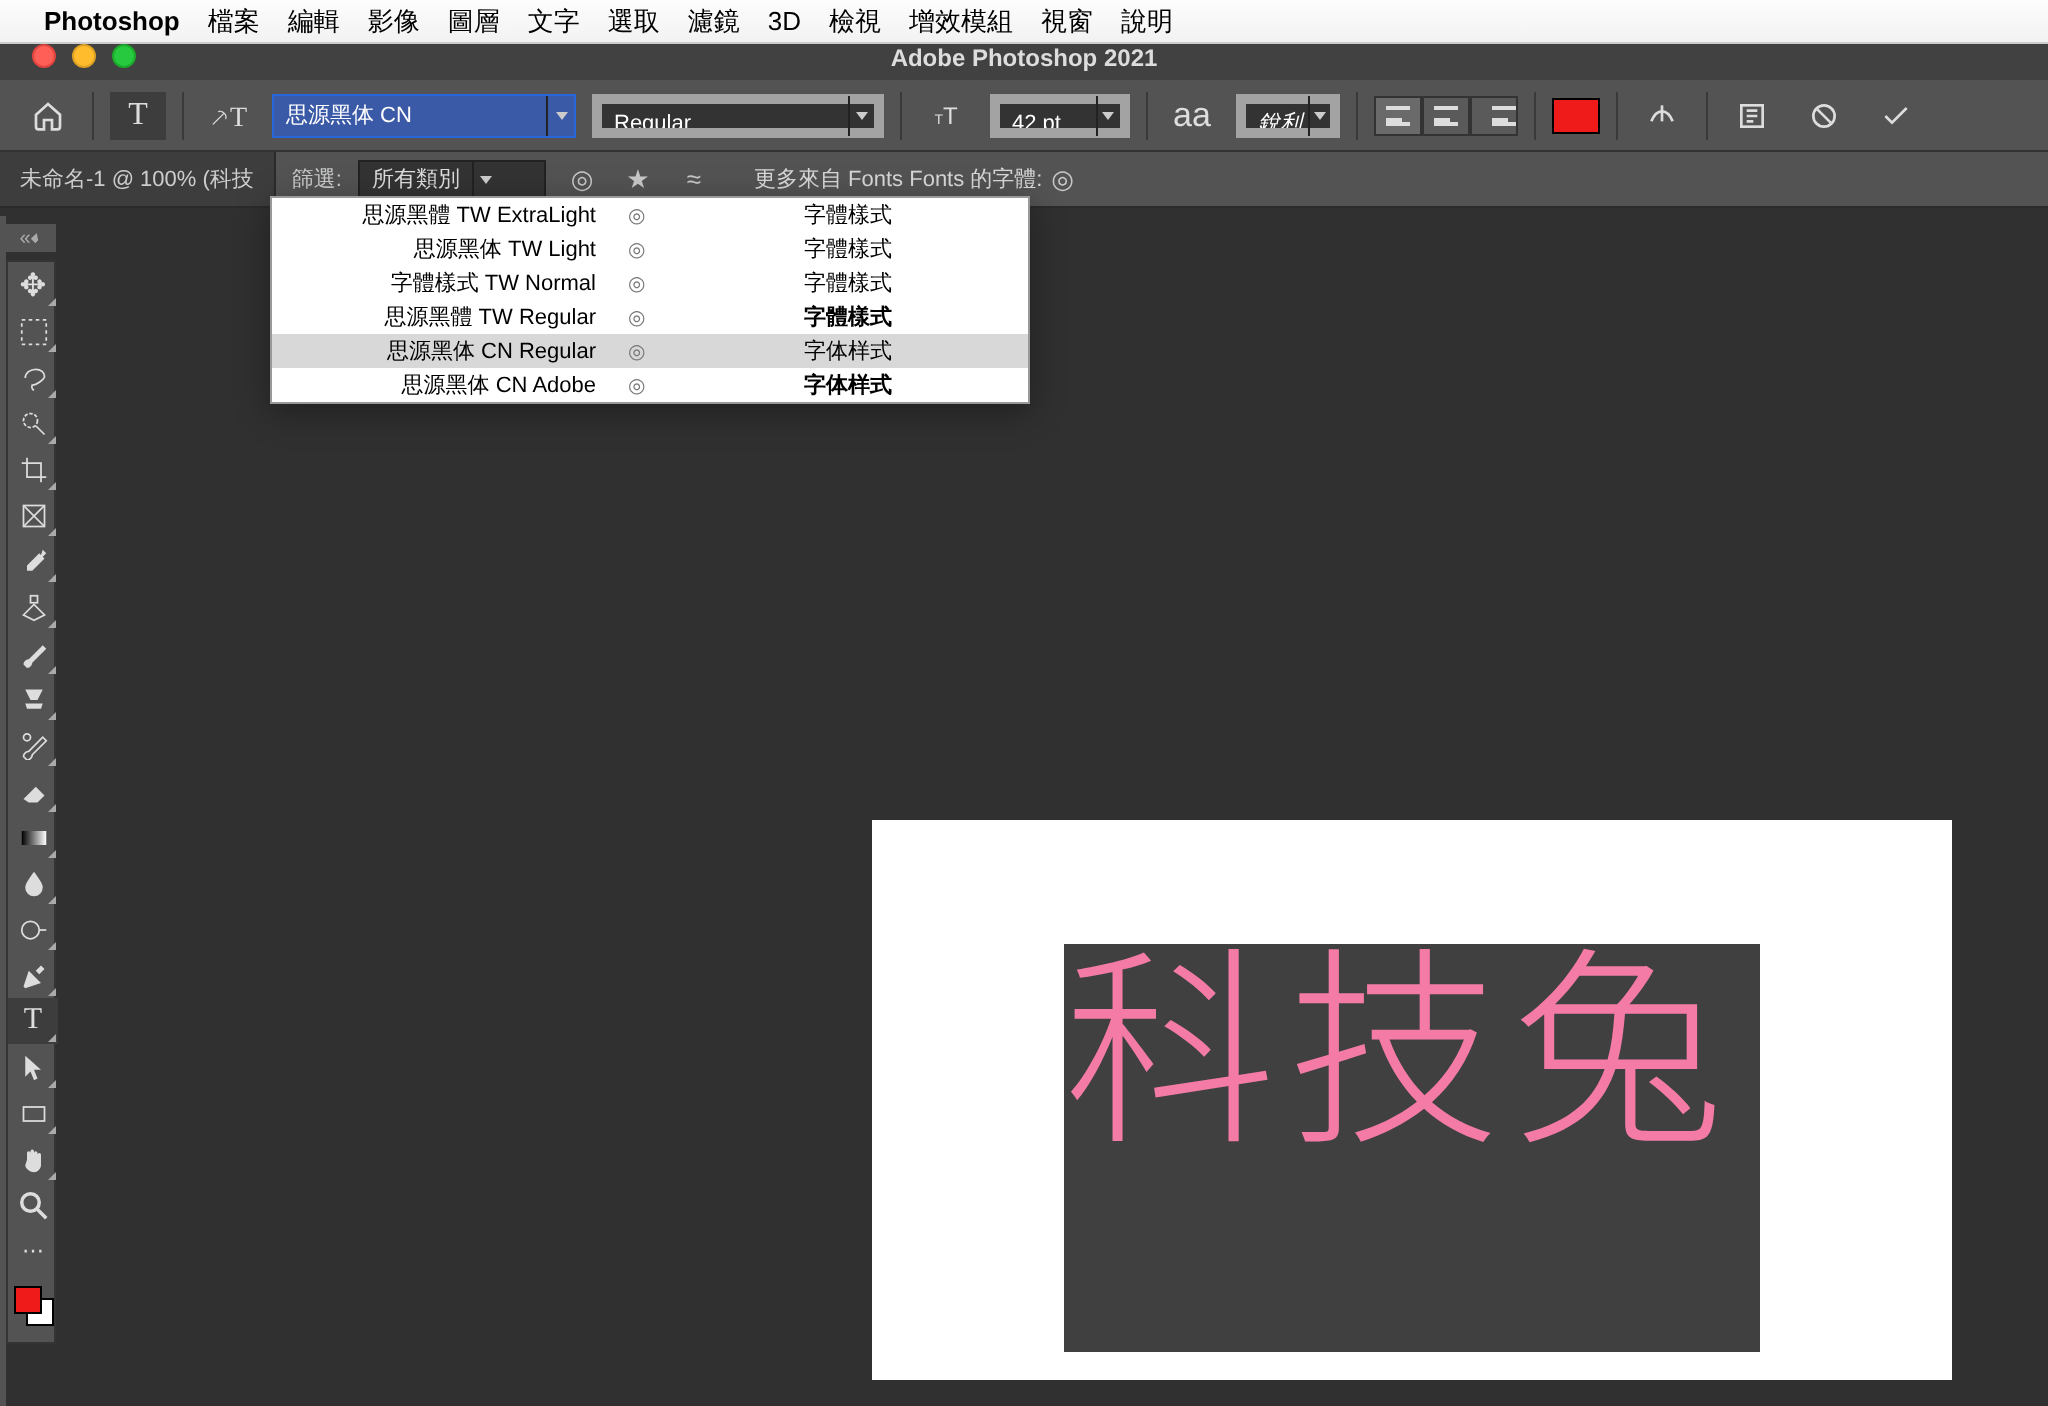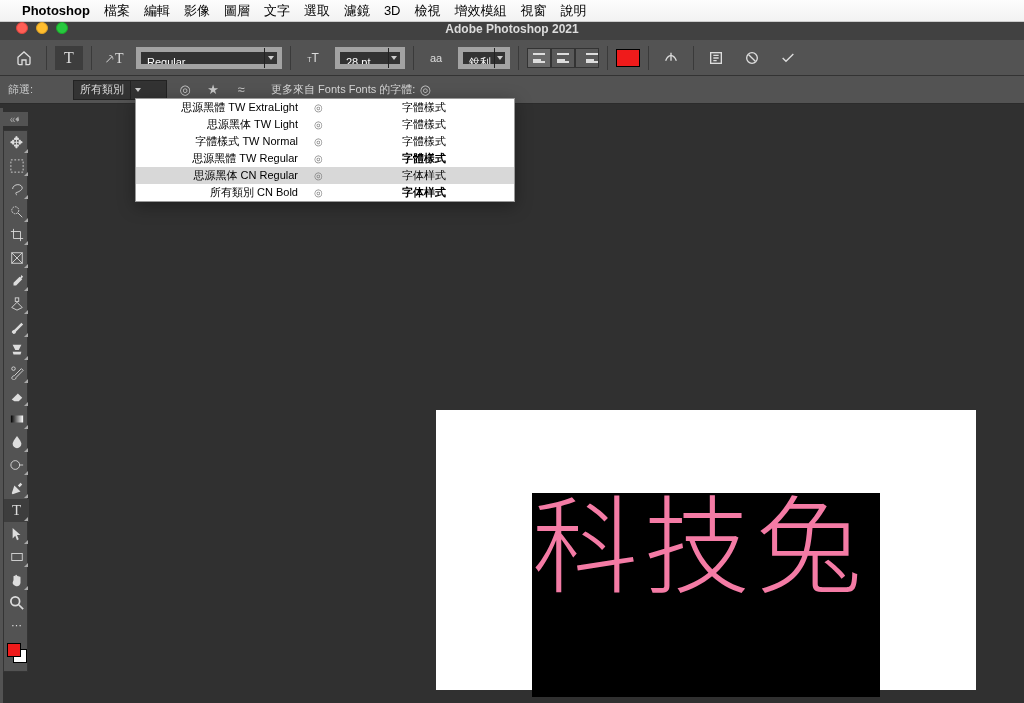--- a/index.html
+++ b/index.html
@@ -90,21 +90,21 @@
 }
 .doctab {
   height:100%; display:flex; align-items:center; padding:0 10px;
   color:#ccc; background:#3d3d3d; border-right:1px solid #2b2b2b;
 }
 .filterbox {
   display:flex; align-items:center; gap:8px; padding:0 8px;
 }
 .filterbox .label{ color:#c8c9ca; }
 .filter-combo {
-  display:flex; align-items:center; background:#333; border:1px solid #222; height:20px;margin-left:32px;
+  display:flex; align-items:center; background:#333; border:1px solid #222; height:20px;
 }
 .filter-combo .text{padding:0 6px;color:#ddd;font-size:11px;}
 .filter-combo .drop{width:14px;height:20px;display:flex;align-items:center;justify-content:center;border-left:1px solid #222;}
 .filter-combo .drop::after{content:"";border-left:3px solid transparent;border-right:3px solid transparent;border-top:4px solid #ccc;}
 .smicon {width:20px;text-align:center;color:#c8c8c8;font-size:13px;cursor:pointer;}
 .leftstrip{
   position:absolute; left:0; top:108px; width:3px; bottom:0; background:#535353;
 }
 .toolbox {
   position:absolute; left:3px; top:130px; width:25px; background:#535353; border:1px solid #343434;
@@ -134,21 +134,21 @@
 .font-row .name{ flex:0 0 160px; text-align:right; padding-right:6px;}
 .font-row .cc{ flex:0 0 18px; color:#777; font-size:10px;}
 .font-row .sample{ flex:1;text-align:center; }
 .font-row .sample.bold{font-weight:700;}
 
 
 .docpage{
   position:absolute; left:436px; top:410px; width:540px; height:280px; background:#fff;
 }
 .blackbox{
-  position:absolute; left:96px; top:62px; width:348px; height:204px; background:#000000;margin-top:21px;
+  position:absolute; left:96px; top:62px; width:348px; height:204px; background:#404040;
 }
 .bigtext{
   color:#f47ba5;
   font-size:106px;
   font-weight:300;
   letter-spacing:6px;
   line-height:1.0;
   position:absolute; left:0; top:-8px;
   white-space:nowrap;
   font-family:"Noto Sans CJK TC","PingFang TC","Microsoft JhengHei",sans-serif;
@@ -192,42 +192,46 @@
   <div class="iconbtn">
     <svg width="16" height="16" viewBox="0 0 24 24" fill="none" stroke-width="2">
         <path d="M3 11 12 3l9 8v9a2 2 0 0 1-2 2h-4v-7h-6v7H5a2 2 0 0 1-2-2z"></path>
       </svg>
   </div>
   <div class="vdiv"></div>
   <div class="iconbtn active" style="font-family:serif;font-size:16px;">T</div>
   <div class="vdiv"></div>
   <div class="iconbtn" style="position:relative;font-family:serif;font-size:14px;">⸕T</div>
 
+  <div class="combo sel" style="width:152px;">
+    <div class="text" style="width:136px;">思源黑体 CN</div>
+    <div class="drop"></div>
+  </div>
 
   <div class="combo" style="width:146px;">
     <div class="text" style="width:130px;">Regular</div>
     <div class="drop"></div>
   </div>
 
   <div class="vdiv"></div>
   <div class="iconbtn" style="font-size:9px;">
     <span style="display:flex;align-items:baseline;">
         <span style="font-size:7px;">T</span>
         <span style="font-size:12px;">T</span>
       </span>
   </div>
   <div class="combo" style="width:70px;">
-    <div class="text" style="width:54px;">28 pt</div>
+    <div class="text" style="width:54px;">42 pt</div>
     <div class="drop"></div>
   </div>
 
   <div class="vdiv"></div>
-  <div class="iconbtn" style="font-size:11px;">aa</div>
+  <div class="iconbtn" style="font-size:17px;">aa</div>
   <div class="combo" style="width:52px;">
-    <div class="text" style="width:36px;">銳利</div>
+    <div class="text" style="width:36px;font-style:italic;">銳利</div>
     <div class="drop"></div>
   </div>
 
   <div class="vdiv"></div>
   <div class="alignset">
     <div class="alignbtn active">
         <span></span>
       </div>
     <div class="alignbtn">
         <span style="margin:0 auto;"></span>
@@ -261,20 +265,23 @@
       </svg>
   </div>
   <div class="iconbtn">
     <svg width="16" height="16" viewBox="0 0 24 24" fill="none" stroke-width="2">
         <path d="M4 12l5 5L20 6"></path>
       </svg>
   </div>
 </div>
 
 <div class="optbar2">
+  <div class="doctab">
+    <span>未命名-1 @ 100% (科技</span>
+  </div>
   <div class="filterbox">
     <span class="label">篩選:</span>
     <div class="filter-combo" style="width:94px;">
       <div class="text">所有類別</div>
       <div class="drop"></div>
     </div>
     <div class="smicon">◎</div>
     <div class="smicon">★</div>
     <div class="smicon">≈</div>
   </div>
@@ -441,21 +448,21 @@
     <div class="name">思源黑體 TW Regular</div>
     <div class="cc">◎</div>
     <div class="sample bold">字體樣式</div>
   </div>
   <div class="font-row sel">
     <div class="name">思源黑体 CN Regular</div>
     <div class="cc">◎</div>
     <div class="sample">字体样式</div>
   </div>
   <div class="font-row">
-    <div class="name">所有類別 CN Bold</div>
+    <div class="name">思源黑体 CN Adobe</div>
     <div class="cc">◎</div>
     <div class="sample bold">字体样式</div>
   </div>
 </div>
 
 <div class="docpage">
   <div class="blackbox">
     <div class="bigtext">科技兔</div>
   </div>
 </div>

